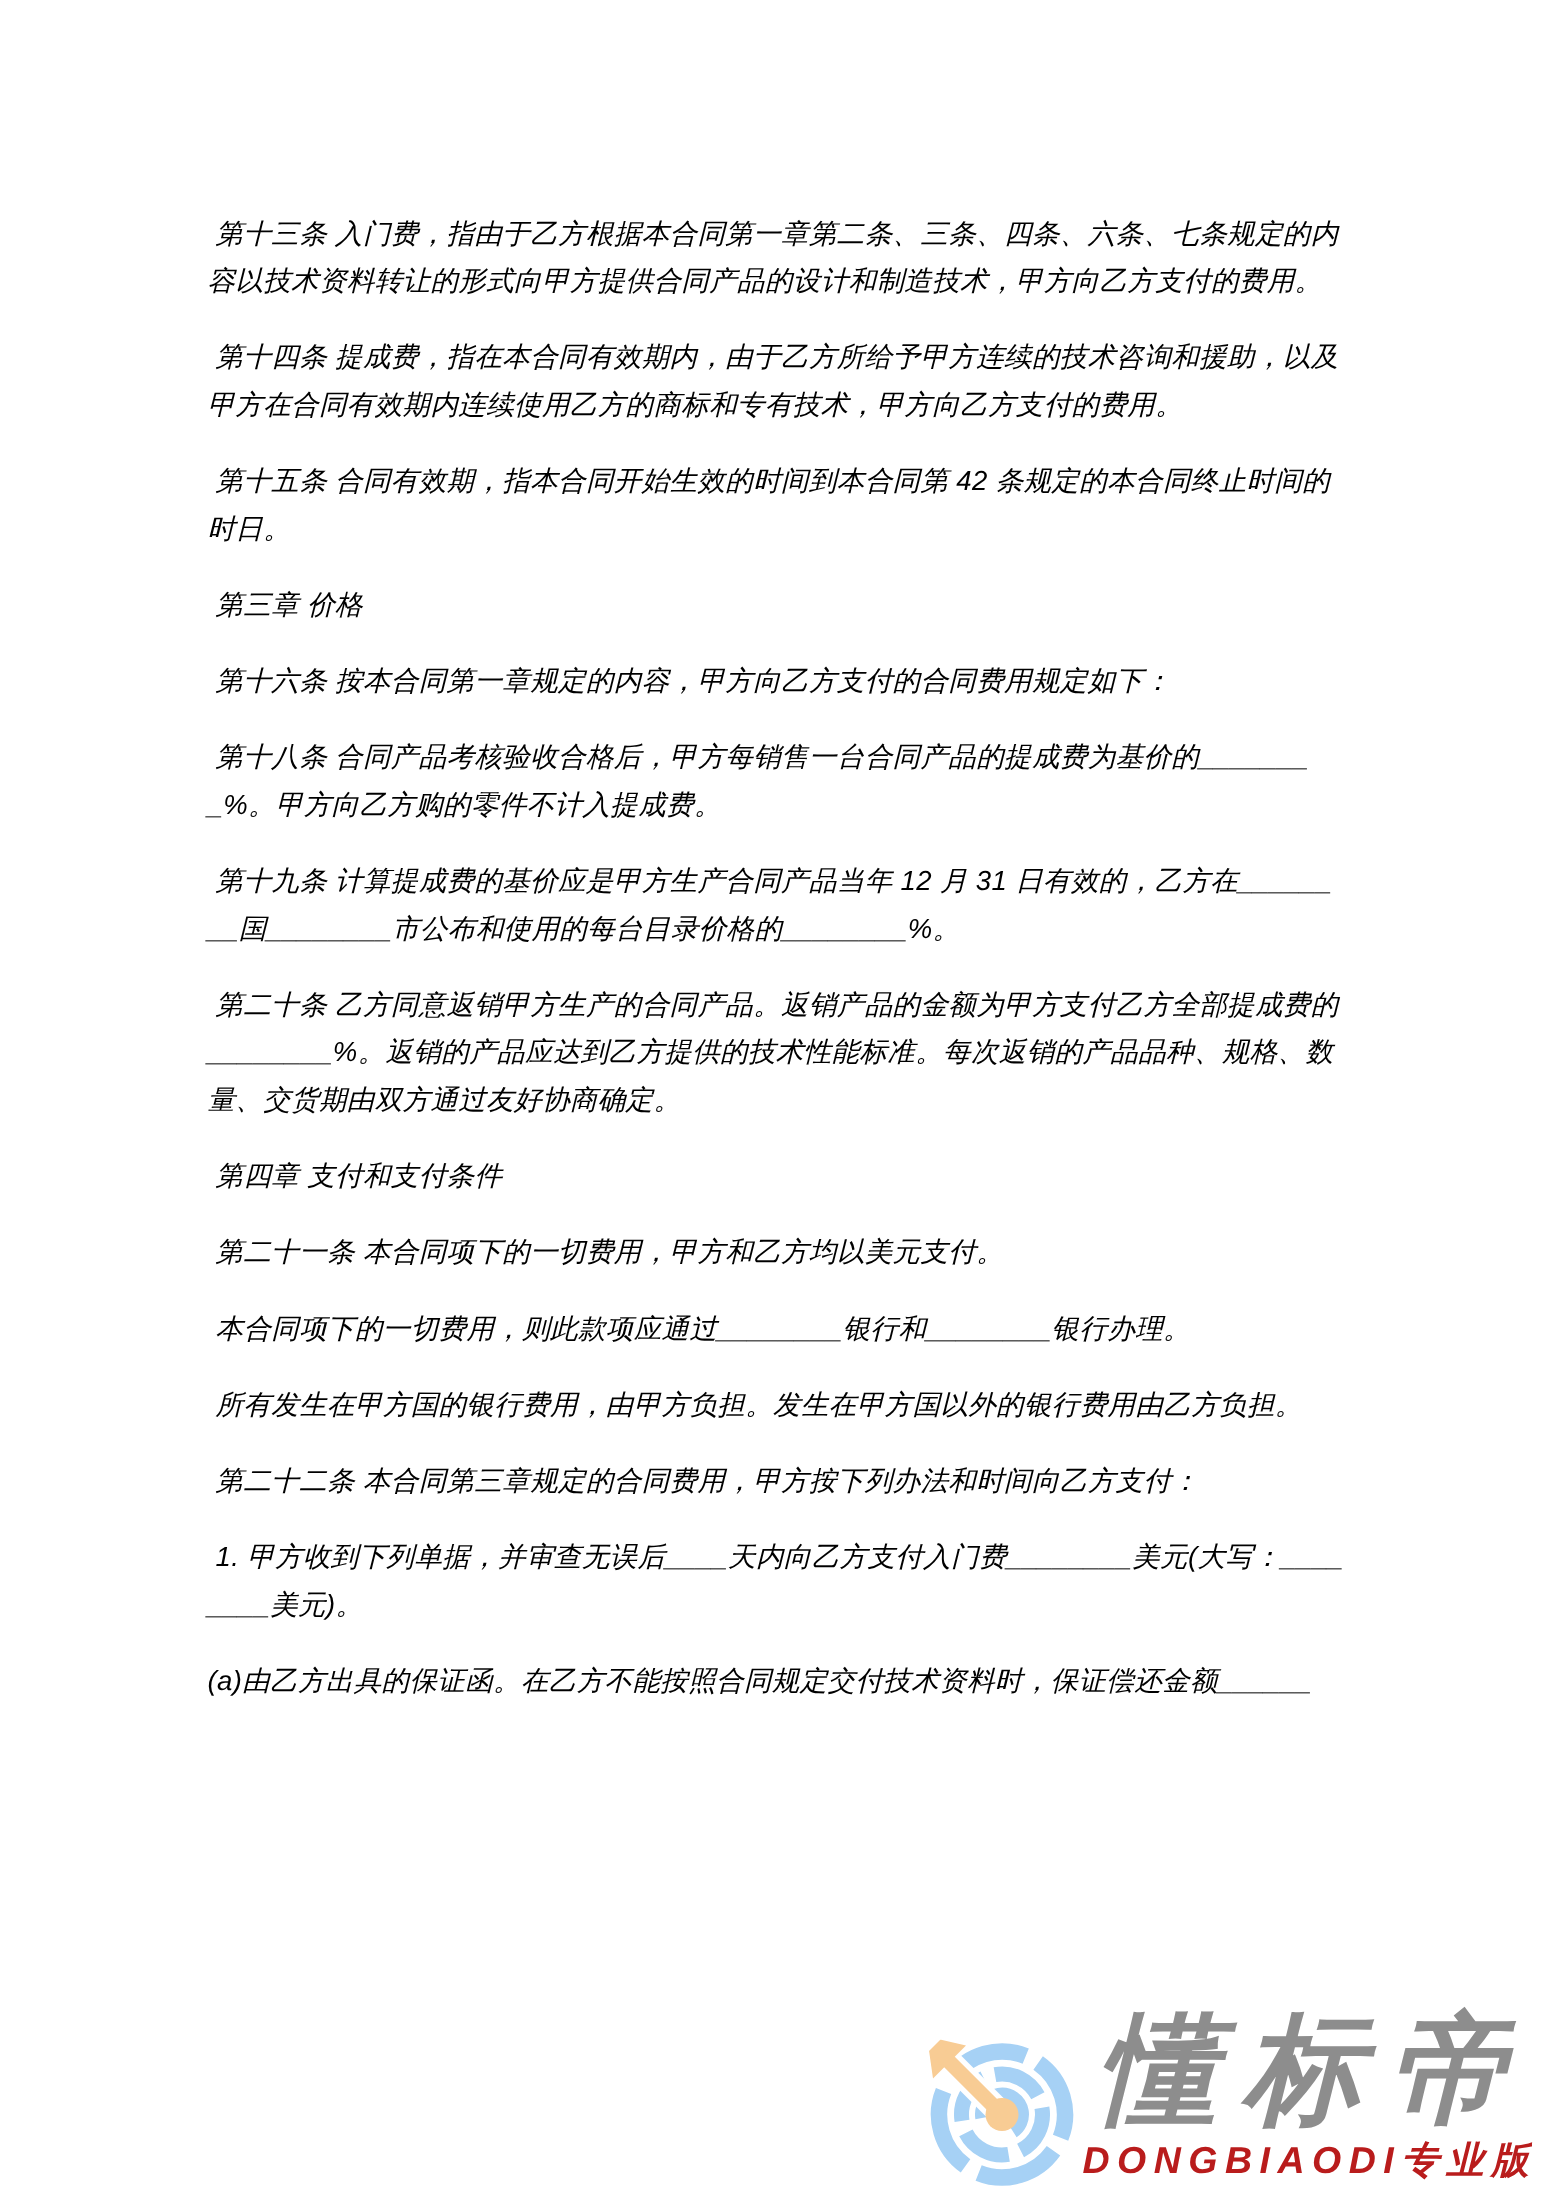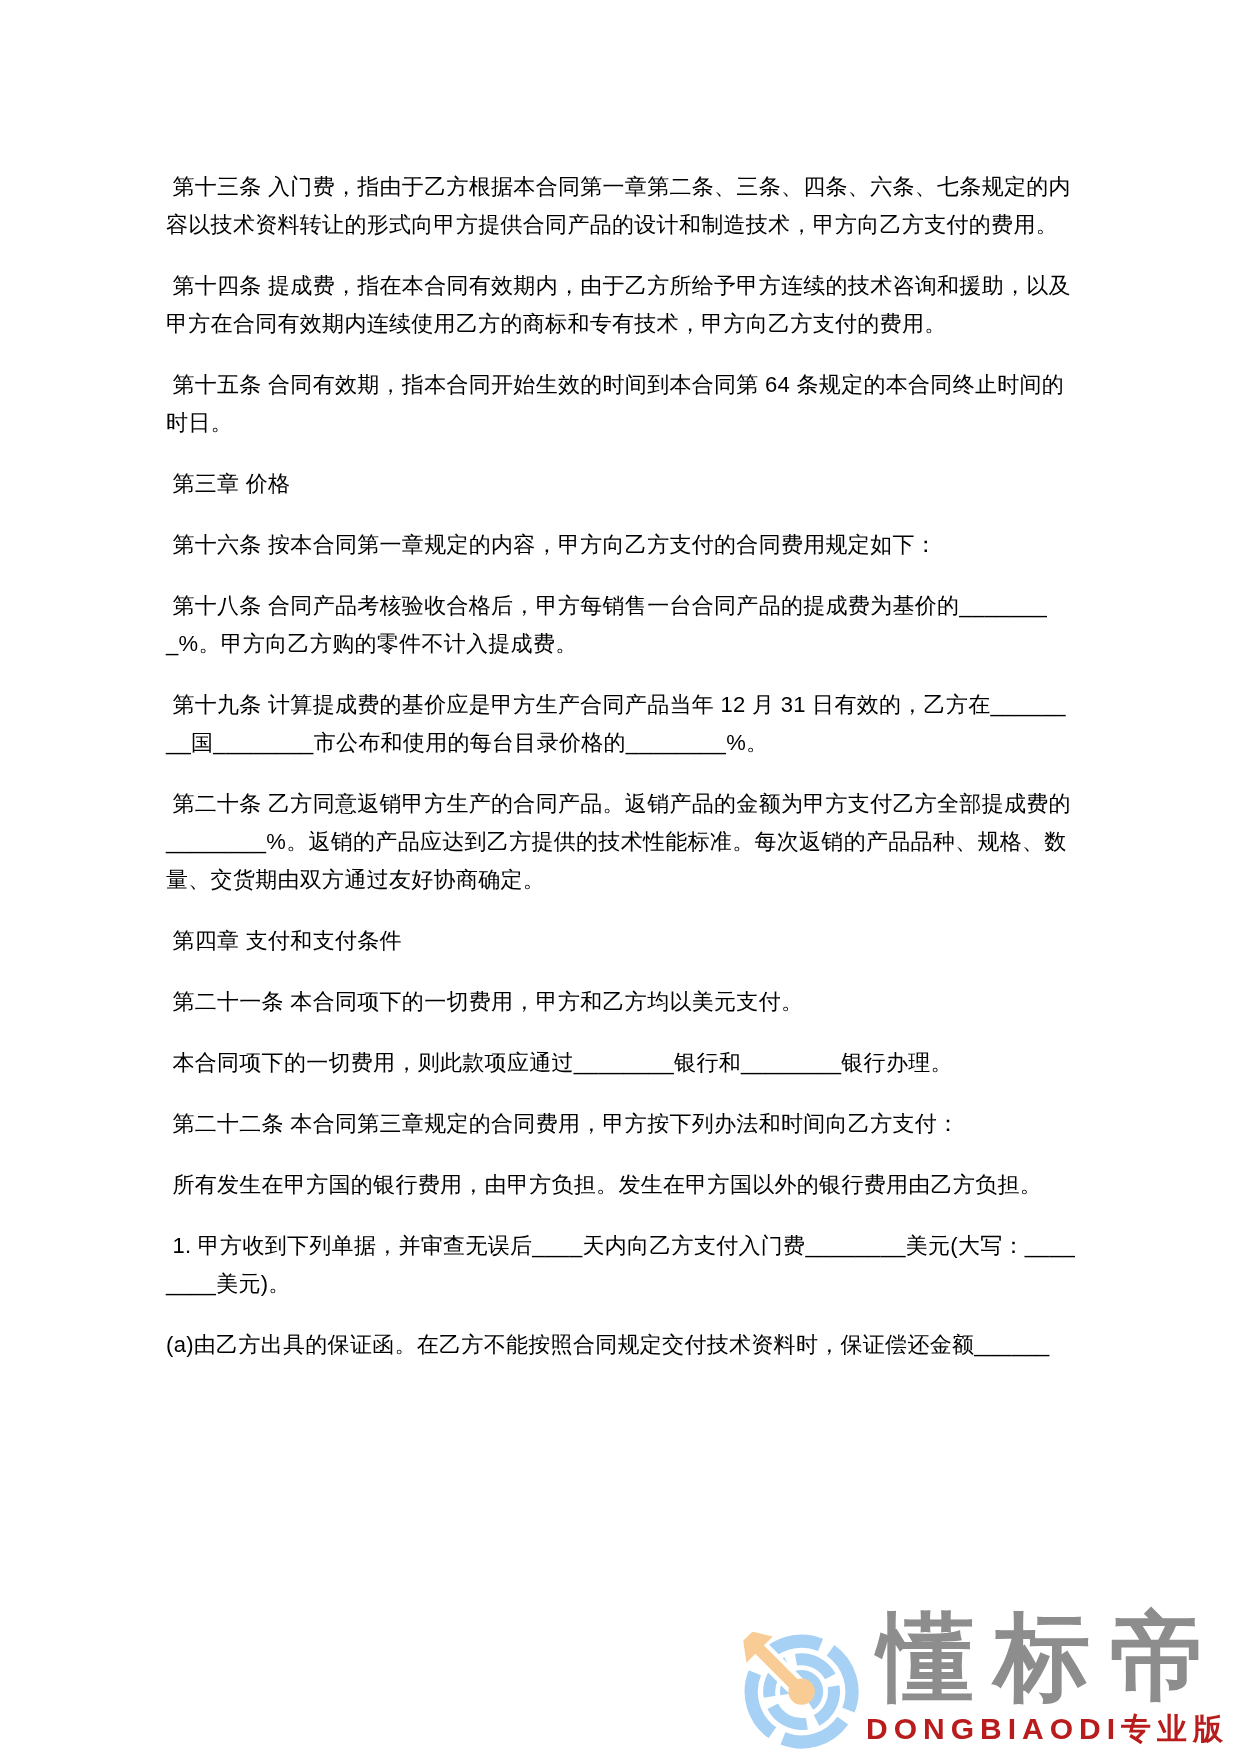--- a/index.html
+++ b/index.html
@@ -3,20 +3,21 @@
 <meta charset="utf-8">
 <style>
   html, body { margin: 0; padding: 0; background: #ffffff; }
   .page {
     position: relative;
     width: 1241px;
     height: 1754px;
     background: #ffffff;
     overflow: hidden;
     font-family: "Liberation Sans", sans-serif;
+    font-style: italic;
   }
   .doc {
     position: absolute;
     left: 166px;
     top: 168px;
     width: 912px;
     color: #000000;
   }
   .doc p {
     margin: 0 0 23px 0;
@@ -71,31 +72,31 @@
   }
 </style>
 </head>
 <body>
 
 <div class="page">
 
   <div class="doc">
       <p> 第十三条 入门费，指由于乙方根据本合同第一章第二条、三条、四条、六条、七条规定的内容以技术资料转让的形式向甲方提供合同产品的设计和制造技术，甲方向乙方支付的费用。</p>
       <p> 第十四条 提成费，指在本合同有效期内，由于乙方所给予甲方连续的技术咨询和援助，以及甲方在合同有效期内连续使用乙方的商标和专有技术，甲方向乙方支付的费用。</p>
-      <p> 第十五条 合同有效期，指本合同开始生效的时间到本合同第 64 条规定的本合同终止时间的时日。</p>
+      <p> 第十五条 合同有效期，指本合同开始生效的时间到本合同第 42 条规定的本合同终止时间的时日。</p>
       <p> 第三章 价格</p>
       <p> 第十六条 按本合同第一章规定的内容，甲方向乙方支付的合同费用规定如下：</p>
       <p> 第十八条 合同产品考核验收合格后，甲方每销售一台合同产品的提成费为基价的________%。甲方向乙方购的零件不计入提成费。</p>
       <p> 第十九条 计算提成费的基价应是甲方生产合同产品当年 12 月 31 日有效的，乙方在________国________市公布和使用的每台目录价格的________%。</p>
       <p> 第二十条 乙方同意返销甲方生产的合同产品。返销产品的金额为甲方支付乙方全部提成费的________%。返销的产品应达到乙方提供的技术性能标准。每次返销的产品品种、规格、数量、交货期由双方通过友好协商确定。</p>
       <p> 第四章 支付和支付条件</p>
       <p> 第二十一条 本合同项下的一切费用，甲方和乙方均以美元支付。</p>
       <p> 本合同项下的一切费用，则此款项应通过________银行和________银行办理。</p>
+      <p> 所有发生在甲方国的银行费用，由甲方负担。发生在甲方国以外的银行费用由乙方负担。</p>
       <p> 第二十二条 本合同第三章规定的合同费用，甲方按下列办法和时间向乙方支付：</p>
-      <p> 所有发生在甲方国的银行费用，由甲方负担。发生在甲方国以外的银行费用由乙方负担。</p>
       <p> 1. 甲方收到下列单据，并审查无误后____天内向乙方支付入门费________美元(大写：________美元)。</p>
       <p>(a)由乙方出具的保证函。在乙方不能按照合同规定交付技术资料时，保证偿还金额______</p>
     </div>
 
   <div class="watermark">
     <svg class="wm-icon" viewBox="0 0 110 110" xmlns="http://www.w3.org/2000/svg">
 
       <g fill="none" stroke="#a6d1f5">
         <circle cx="58" cy="58" r="42" stroke-width="11" stroke-dasharray="56 10" transform="rotate(-55 58 58)"></circle>
         <circle cx="58" cy="58" r="27" stroke-width="10" stroke-dasharray="34 8.5" transform="rotate(-100 58 58)"></circle>

